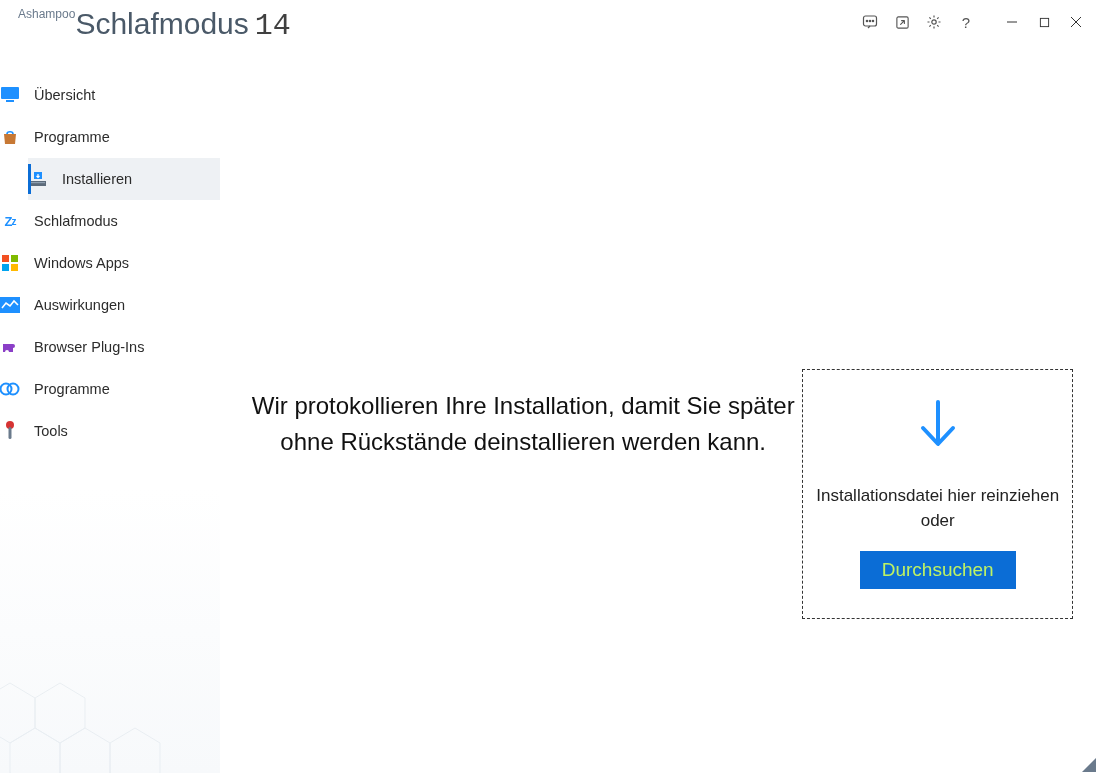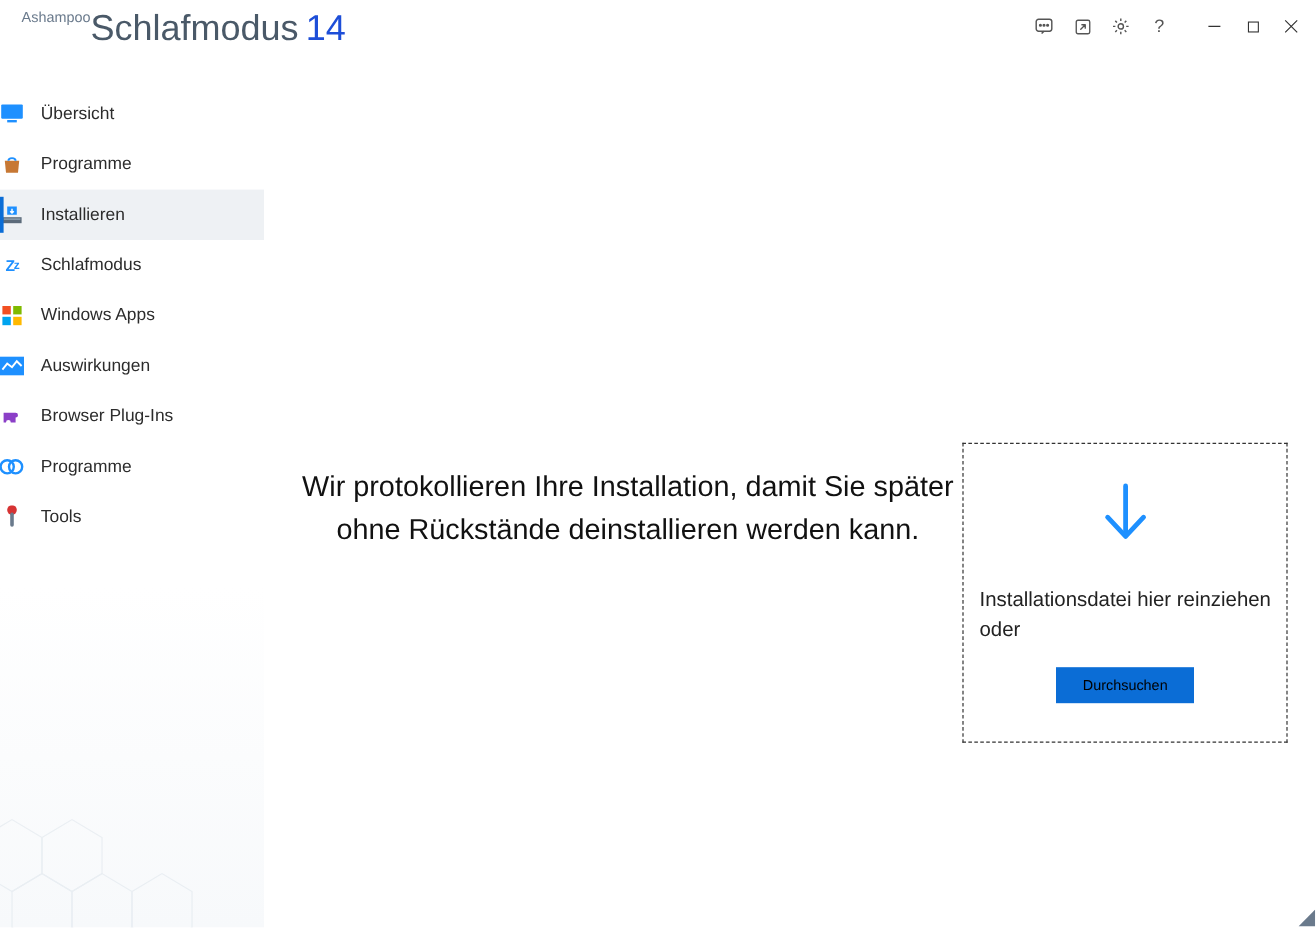--- a/index.html
+++ b/index.html
@@ -37,22 +37,23 @@
     }
     .brand-big {
       font-size: 30px;
       font-weight: 300;
       color: #4a5968;
       display: flex;
       align-items: baseline;
       gap: 6px;
     }
     .brand-big .num {
-      color: #1d4ed8;
+      color: #404040;
       font-weight: 400;
+      font-family: Liberation Mono, monospace;
     }
     .win-controls {
       display: flex;
       align-items: center;
       gap: 2px;
     }
     .win-controls .wc {
       width: 30px;
       height: 28px;
       display: flex;
@@ -82,20 +83,21 @@
       align-items: center;
       padding: 0 0;
       gap: 14px;
       font-size: 14.5px;
       color: #2c2c2c;
       cursor: pointer;
       position: relative;
     }
     .nav-item.active {
       background: #eef1f4;
+      margin-left: 28px;
     }
     .nav-item.active::before {
       content: "";
       position: absolute;
       left: 0;
       top: 6px;
       bottom: 6px;
       width: 3px;
       background: #0b6dd6;
     }
@@ -134,28 +136,29 @@
       justify-content: center;
       gap: 12px;
     }
     .arrow-down {
       color: #1e90ff;
       margin-bottom: 18px;
     }
     .dz-text {
       font-size: 17px;
       color: #222;
+      text-align: center;
       line-height: 1.45;
     }
     .browse-btn {
       margin-top: 6px;
       background: #0b6dd6;
-      color: #000000;
+      color: #bef264;
       border: none;
-      font-size: 12px;
+      font-size: 19px;
       padding: 8px 22px;
       cursor: pointer;
     }
     
     .resize-grip {
       position: absolute;
       right: 1px;
       bottom: 1px;
       width: 14px;
       height: 14px;

